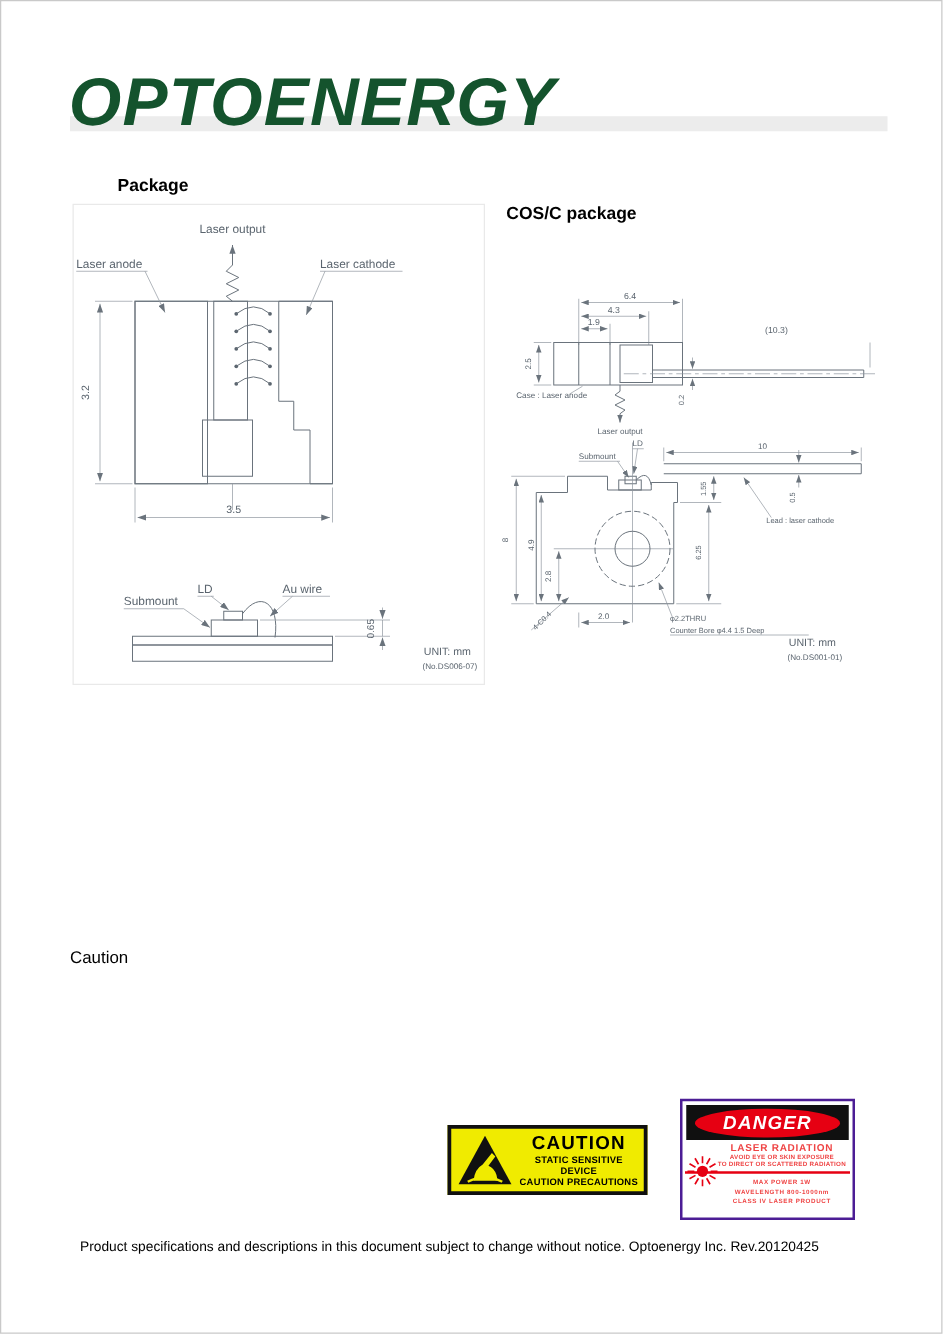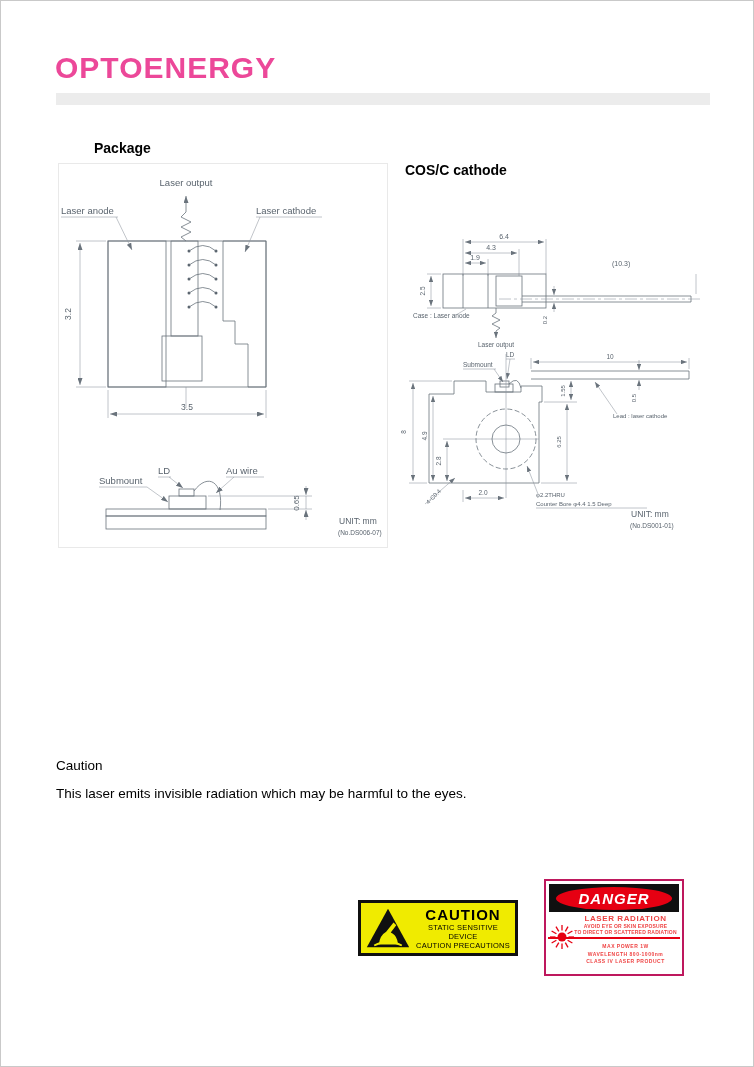--- a/index.html
+++ b/index.html
@@ -1,21 +1,21 @@
 <!DOCTYPE html>
 <html><head>
 <meta charset="utf-8">
 <style>
   html,body{margin:0;padding:0;}
   body{width:754px;height:1067px;background:#ffffff;position:relative;
        font-family:"Liberation Sans",sans-serif;color:#111;}
   .page{position:absolute;inset:0;border:1px solid #c9c9c9;box-sizing:border-box;background:#fff;}
 
-  .brand{position:absolute;left:54px;top:50px;font-size:30px;font-weight:bold;
-         color:#ec4899;letter-spacing:1px;white-space:nowrap;z-index:2;}
+  .brand{position:absolute;left:54px;top:50px;font-size:54px;font-weight:bold;
+         color:#14532d;letter-spacing:1px;white-space:nowrap;z-index:2;font-style:italic;}
   .brand-bar{position:absolute;left:55px;top:92px;width:654px;height:12px;background:#ececec;z-index:1;}
 
   .sec-title{position:absolute;font-size:14px;font-weight:bold;color:#000;}
   .pkg-title{left:55px;top:139px;padding-left:38px;}
   .cosc-title{left:404px;top:161px;}
 
   .pkg-frame{position:absolute;left:57px;top:162px;width:328px;height:383px;border:1px solid #e9e9e9;}
 
   .svg-a{position:absolute;left:57px;top:163px;width:365px;height:382px;}
   .svg-b{position:absolute;left:398px;top:225px;width:320px;height:315px;}
@@ -29,25 +29,25 @@
   .caution-block{position:absolute;left:55px;top:757px;width:668px;font-size:13.5px;color:#000;}
   .caution-title{margin-bottom:9px;}
   .caution-line{margin:0;line-height:24px;}
 
   
   .esd{position:absolute;left:357px;top:899px;width:160px;height:56px;box-sizing:border-box;
        background:#f0eb00;border:3px solid #101010;display:flex;align-items:center;padding:2px;}
   .esd-icon{flex:0 0 50px;display:flex;justify-content:center;}
   .esd-text{flex:1;text-align:center;color:#000;}
   .esd-title{font-size:15px;font-weight:800;letter-spacing:1px;line-height:16px;}
-  .esd-sub{font-size:7.5px;font-weight:normal;line-height:9px;letter-spacing:0.2px;}
+  .esd-sub{font-size:7.5px;font-weight:bold;line-height:9px;letter-spacing:0.2px;}
 
   
   .danger{position:absolute;left:543px;top:878px;width:140px;height:97px;box-sizing:border-box;
-          background:#fff;border:2px solid #be185d;}
+          background:#fff;border:2px solid #4c1d95;}
   .danger-band{margin:3px 3px 0 3px;height:28px;background:#101010;position:relative;
                display:flex;align-items:center;justify-content:center;}
   .danger-ellipse{width:116px;height:23px;background:#e60012;border-radius:50%;
                   display:flex;align-items:center;justify-content:center;}
   .danger-title{color:#fff;font-size:15px;font-weight:bold;font-style:italic;letter-spacing:1px;}
   .danger-body{position:relative;height:58px;padding:2px 3px 0 26px;text-align:center;color:#ef4444;}
   .d-heading{font-size:8px;font-weight:bold;letter-spacing:0.6px;line-height:10px;}
   .d-sub{font-size:5px;font-weight:bold;line-height:5.5px;letter-spacing:0.2px;}
   .d-line{position:absolute;left:2px;right:2px;top:25px;height:1.6px;background:#e60012;}
   .d-specs{margin-top:8px;font-size:5px;font-weight:bold;line-height:7.5px;letter-spacing:0.5px;}
@@ -57,21 +57,21 @@
 </style>
 </head>
 <body>
 
 <div class="page">
 
   <div class="brand">OPTOENERGY</div>
   <div class="brand-bar"></div>
 
   <div class="sec-title pkg-title">Package</div>
-  <div class="sec-title cosc-title">COS/C cathode</div>
+  <div class="sec-title cosc-title">COS/C package</div>
 
   <div class="pkg-frame"></div>
 
   <svg class="svg-a" viewBox="0 0 365 382">
     <defs>
       <pattern id="hA" width="7" height="7" patternUnits="userSpaceOnUse" patternTransform="rotate(45)">
         <line x1="0" y1="0" x2="0" y2="7" stroke="#97a0a8" stroke-width="0.7"></line>
       </pattern>
       <pattern id="hB" width="7" height="7" patternUnits="userSpaceOnUse" patternTransform="rotate(-45)">
         <line x1="0" y1="0" x2="0" y2="7" stroke="#97a0a8" stroke-width="0.7"></line>
@@ -293,21 +293,20 @@
       <text x="214" y="192" font-size="6">Lead : laser cathode</text>
       <line class="thin" x1="218" y1="188" x2="196" y2="156" marker-end="url(#mB)"></line>
 
       <text x="232" y="291" font-size="8.5">UNIT: mm</text>
       <text x="231" y="302" font-size="6.5">(No.DS001-01)</text>
     </g>
   </svg>
 
   <div class="caution-block">
     <div class="caution-title">Caution</div>
-    <p class="caution-line">This laser emits invisible radiation which may be harmful to the eyes.</p>
   </div>
 
   <div class="esd">
     <div class="esd-icon">
       <svg width="46" height="44" viewBox="0 0 50 46">
         <polygon points="25,2 48,44 2,44" fill="#101010"></polygon>
         <path d="M15,41 Q16,31 23,27 L31,17 L34,20 L28,28 Q33,30 35,36 L36,41 Z" fill="#f0eb00"></path>
         <path d="M10,42 Q25,34 40,42" stroke="#f0eb00" stroke-width="2" fill="none"></path>
       </svg>
     </div>
@@ -349,14 +348,15 @@
         </svg>
       </div>
       <div class="d-specs">
         <div>MAX POWER 1W</div>
         <div>WAVELENGTH 800-1000nm</div>
         <div>CLASS IV LASER PRODUCT</div>
       </div>
     </div>
   </div>
 
+  <div class="footer">Product specifications and descriptions in this document subject to change without notice. Optoenergy Inc. Rev.20120425</div>
 
 </div>
 
 </body></html>

